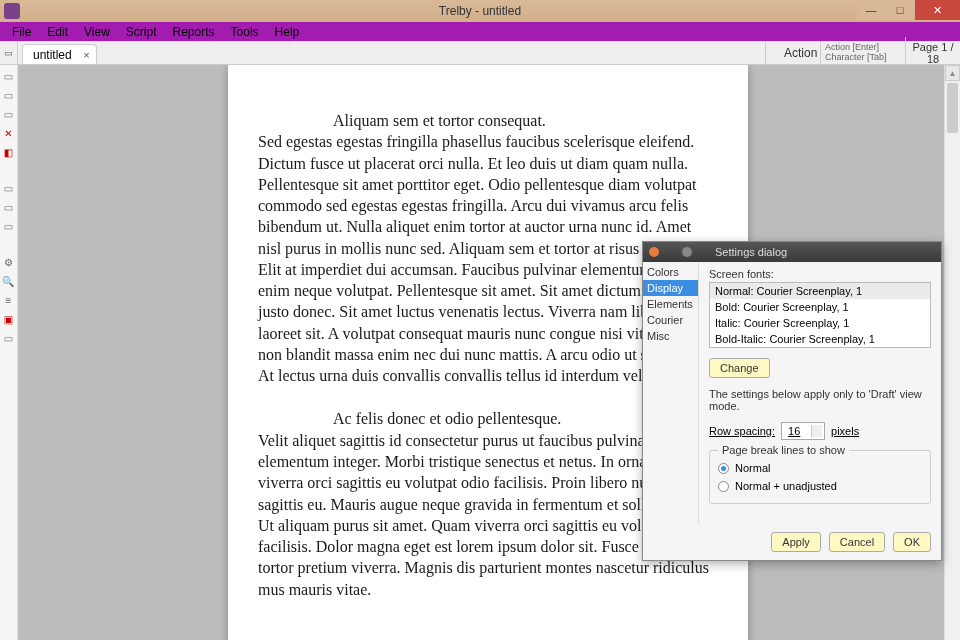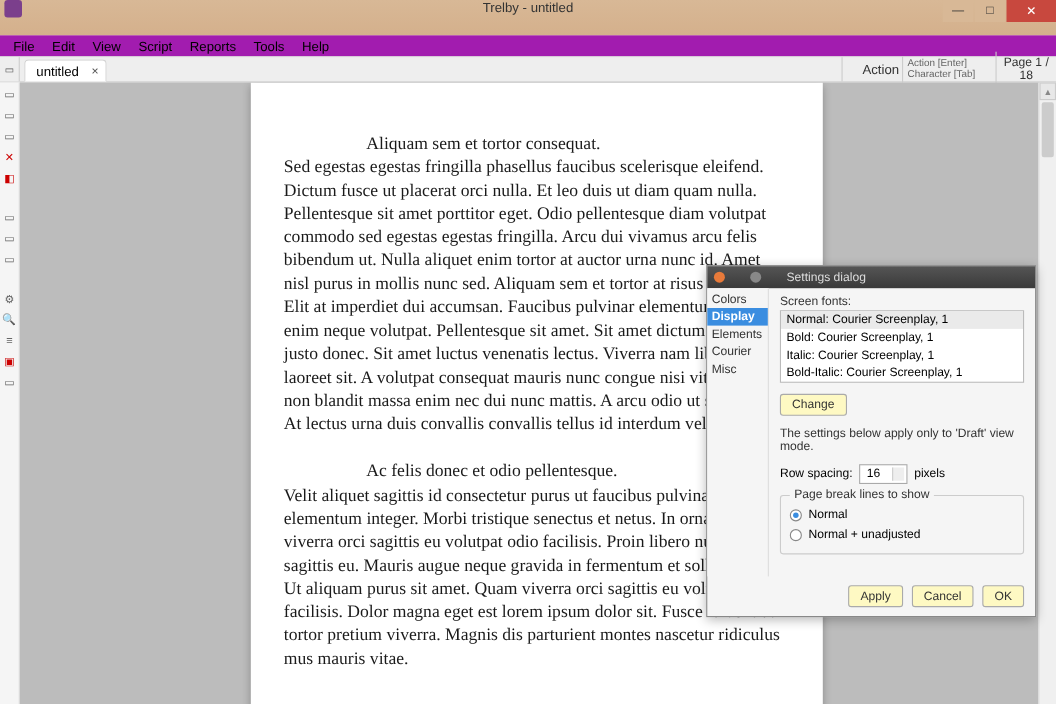--- a/index.html
+++ b/index.html
@@ -8,23 +8,24 @@
   font-size: 12px;
   background: #fff;
   width: 960px;
   height: 640px;
   overflow: hidden;
   position: relative;
 }
 
 
 .titlebar {
-  height: 32px;
+  height: 22px;
   background: linear-gradient(#d8b896, #d4b08c);
   display: flex;
+  align-items: center;
   position: relative;
 }
 .titlebar .logo {
   width: 16px; height: 16px;
   margin-left: 4px;
   background: #7b3f8c;
   border-radius: 3px;
 }
 .titlebar .title {
   position: absolute;
@@ -260,21 +261,20 @@
   padding-top: 2px;
 }
 .dialog .nav .item {
   padding: 2px 4px;
   color: #333;
   font-size: 11px;
 }
 .dialog .nav .item.sel {
   background: #3a8de0;
   color: #fff;
-  font-weight: bold;
 }
 .dialog .panel {
   flex: 1;
   padding: 6px 10px 10px 10px;
 }
 .dialog .panel .lbl { color: #333; margin-bottom: 2px; }
 .dialog .fontlist {
   border: 1px solid #bbb;
   background: #fff;
   margin-bottom: 10px;
@@ -298,20 +298,21 @@
 .dialog .note {
   margin: 10px 0;
   color: #333;
   font-size: 11px;
 }
 .dialog .row {
   display: flex;
   align-items: center;
   gap: 6px;
   margin-bottom: 10px;
+  text-decoration: underline;
 }
 .dialog .spin {
   border: 1px solid #aaa;
   background: #fff;
   padding: 2px 18px 2px 6px;
   width: 44px;
   position: relative;
   font-size: 11px;
 }
 .dialog .spin::after {

